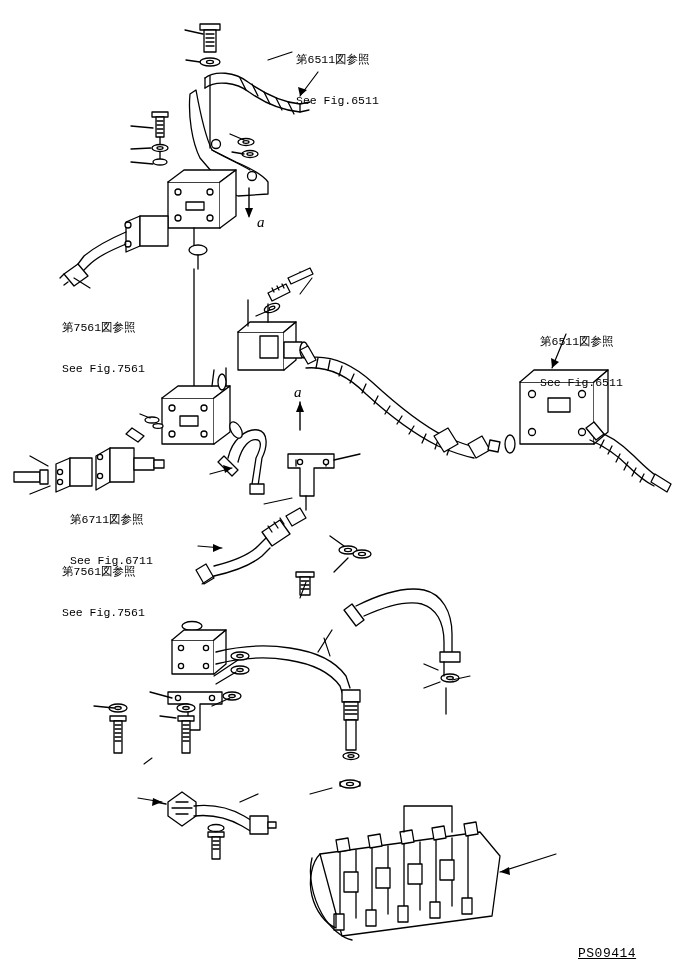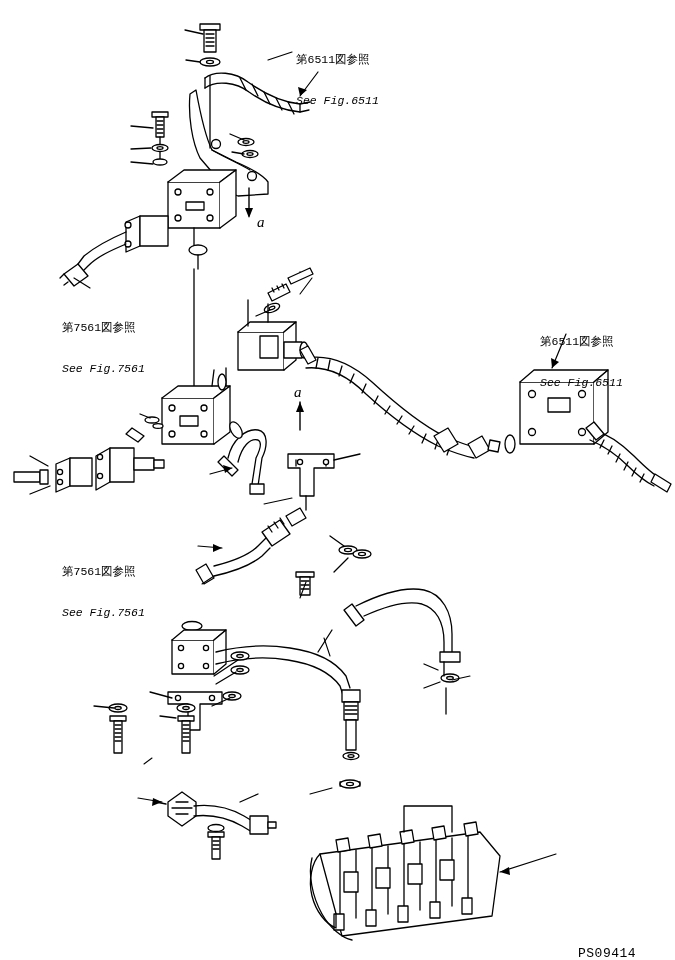--- a/index.html
+++ b/index.html
@@ -25,34 +25,35 @@
   .lbl {
     position: absolute;
     font-family: "Liberation Mono", monospace;
     font-size: 11.5px;
     line-height: 13.5px;
     color: #000;
     white-space: pre;
     letter-spacing: 0px;
   }
   .lbl .jp { display: block; }
-  .lbl .en { display: block; font-style: italic; }
+  .lbl .en { display: block; }
   .callout {
     position: absolute;
     font-family: "Liberation Serif", serif;
     font-style: italic;
     font-size: 15px;
     color: #000;
   }
   .partno {
     position: absolute;
     font-family: "Liberation Mono", monospace;
     font-size: 13px;
     letter-spacing: 0.5px;
     color: #000;
+    text-decoration: underline;
   }
 </style>
 </head>
 <body>
 
 <div id="page">
 
   <svg id="art" viewBox="0 0 675 960" xmlns="http://www.w3.org/2000/svg">
     <g fill="none" stroke="#000" stroke-width="1.3" stroke-linecap="round" stroke-linejoin="round">
 
@@ -354,20 +355,24 @@
   <div class="lbl" style="left:62px; top:278px;">
     <span class="jp">第7561図参照</span>
     <span class="en">See Fig.7561</span>
   </div>
 
   <div class="lbl" style="left:540px; top:292px;">
     <span class="jp">第6511図参照</span>
     <span class="en">See Fig.6511</span>
   </div>
 
+  <div class="lbl" style="left:70px; top:470px;">
+    <span class="jp">第6711図参照</span>
+    <span class="en">See Fig.6711</span>
+  </div>
 
   <div class="lbl" style="left:62px; top:522px;">
     <span class="jp">第7561図参照</span>
     <span class="en">See Fig.7561</span>
   </div>
 
 
 
   <div class="callout" style="left:257px; top:198px;">a</div>
   <div class="callout" style="left:294px; top:368px;">a</div>

